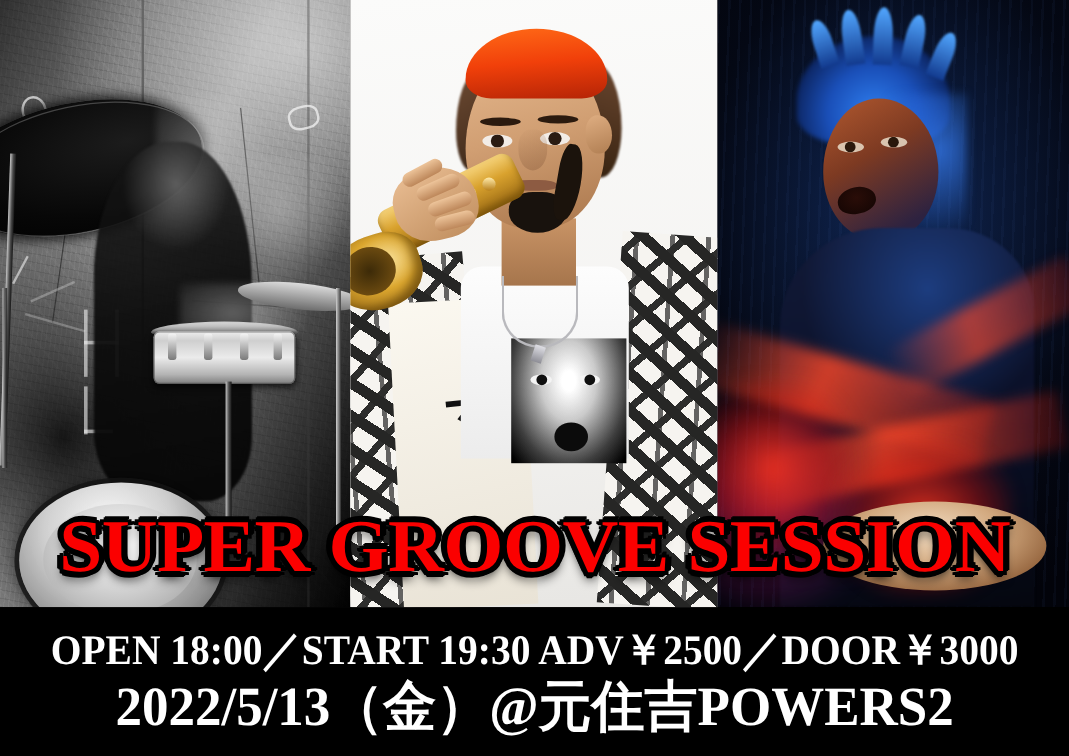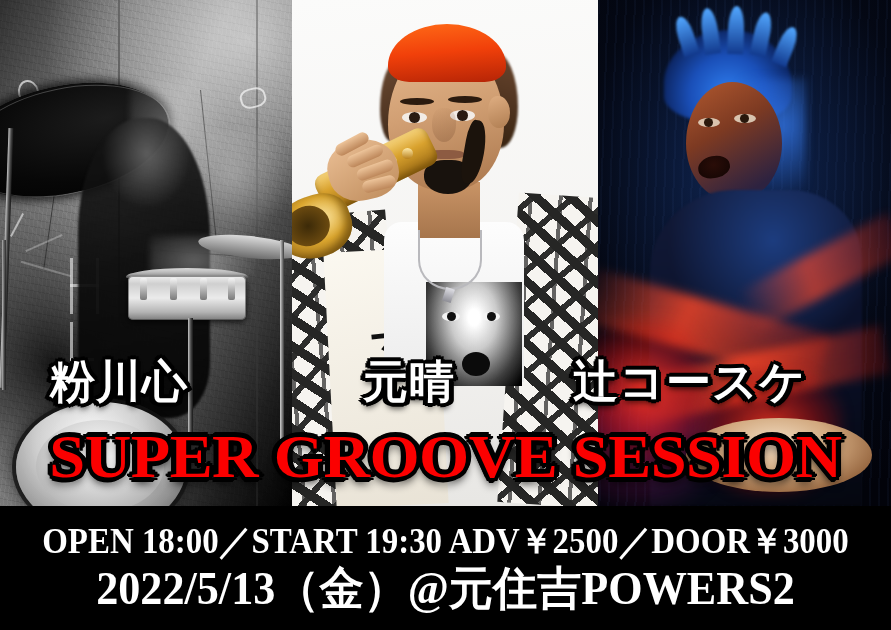--- a/index.html
+++ b/index.html
@@ -539,25 +539,20 @@
       <div class="red-streak" style="left:-20px;top:300px;width:250px;height:54px;transform:rotate(16deg);"></div>
       <div class="red-streak" style="left:30px;top:352px;width:260px;height:48px;transform:rotate(-12deg);"></div>
       <div class="red-blur" style="left:-24px;top:316px;width:140px;height:150px;"></div>
       <div class="red-blur" style="left:96px;top:366px;width:150px;height:130px;"></div>
       <div class="red-streak" style="left:140px;top:250px;width:170px;height:44px;transform:rotate(-28deg);opacity:.8;"></div>
 
       <div class="drum-head"></div>
     </div>
   </div>
 
-  <div class="names">
-    <span class="name name-1">粉川心</span>
-    <span class="name name-2">元晴</span>
-    <span class="name name-3">辻コースケ</span>
-  </div>
 
   <div class="main-title">SUPER GROOVE SESSION</div>
 
   <div class="info-block">
     <div class="info-line line-times">OPEN 18:00／START 19:30 ADV￥2500／DOOR￥3000</div>
     <div class="info-line line-date">2022/5/13（金）@元住吉POWERS2</div>
   </div>
 
 </div>
 

